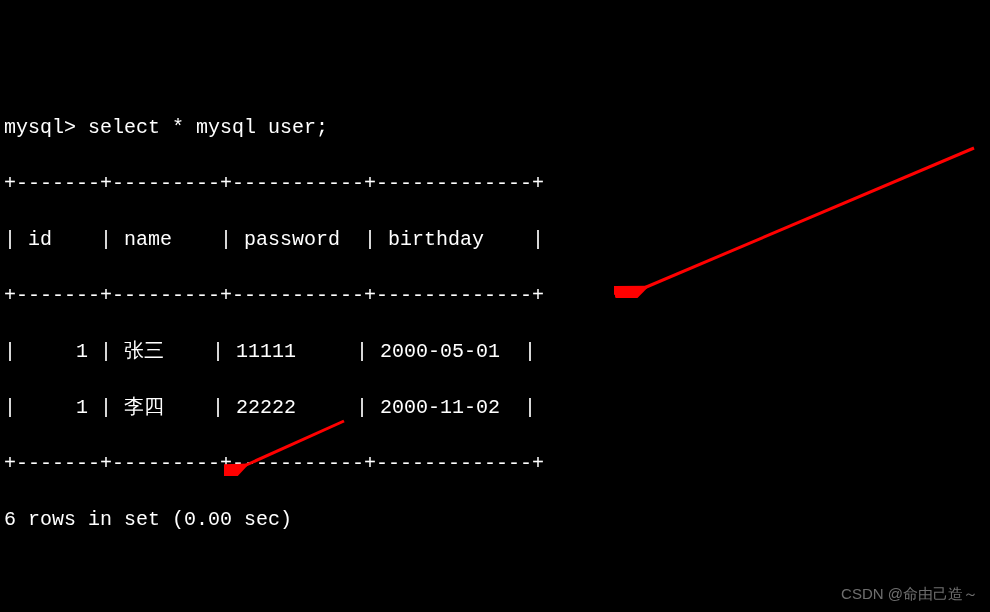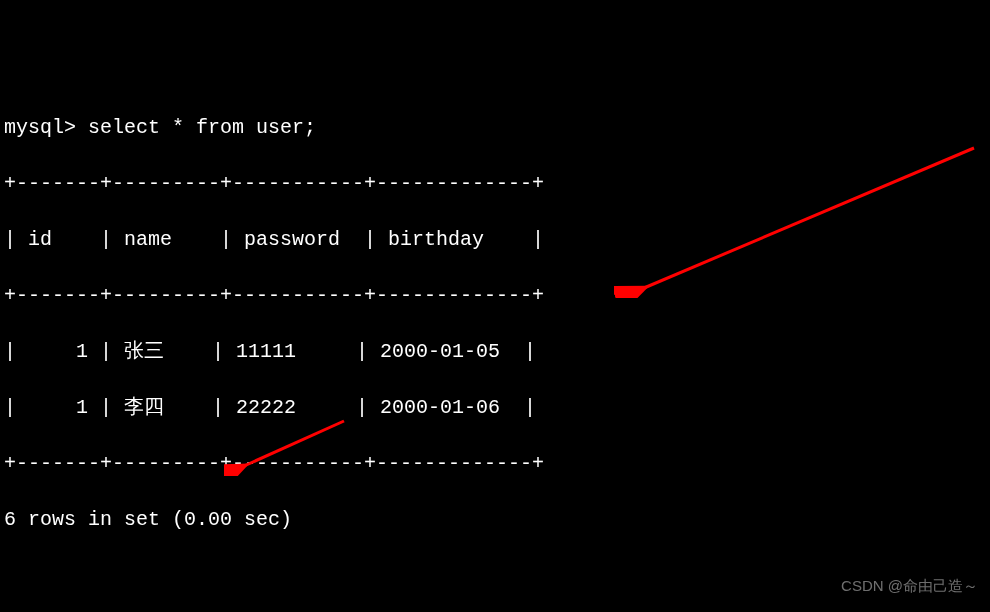--- a/index.html
+++ b/index.html
@@ -34,38 +34,38 @@
       height: 160px;
     }
     .arrow2 {
       left: 200px;
       top: 388px;
       width: 130px;
       height: 60px;
     }
     .watermark {
       position: absolute;
-      bottom: 16px;
+      bottom: 8px;
       right: 12px;
       color: rgba(200, 200, 200, 0.55);
       font-size: 15px;
       font-family: sans-serif;
     }
   </style>
 </head>
 <body>
 
 
 
-<span class="line"><span>mysql&gt;</span> <span>select * from user;</span></span>
+<span class="line"><span>mysql&gt;</span> <span>select * mysql user;</span></span>
 <span class="line">+-------+---------+-----------+-------------+</span>
 <span class="line">| id    | name    | password  | birthday    |</span>
 <span class="line">+-------+---------+-----------+-------------+</span>
-<span class="line">|     1 | 张三    | 11111     | 2000-01-05  |</span>
-<span class="line">|     1 | 李四    | 22222     | 2000-01-06  |</span>
+<span class="line">|     1 | 张三    | 11111     | 2000-05-01  |</span>
+<span class="line">|     1 | 李四    | 22222     | 2000-11-02  |</span>
 <span class="line">+-------+---------+-----------+-------------+</span>
 <span class="line">6 rows in set (0.00 sec)</span>
 <span class="line"> </span>
 
 
 
 
 
 
 

